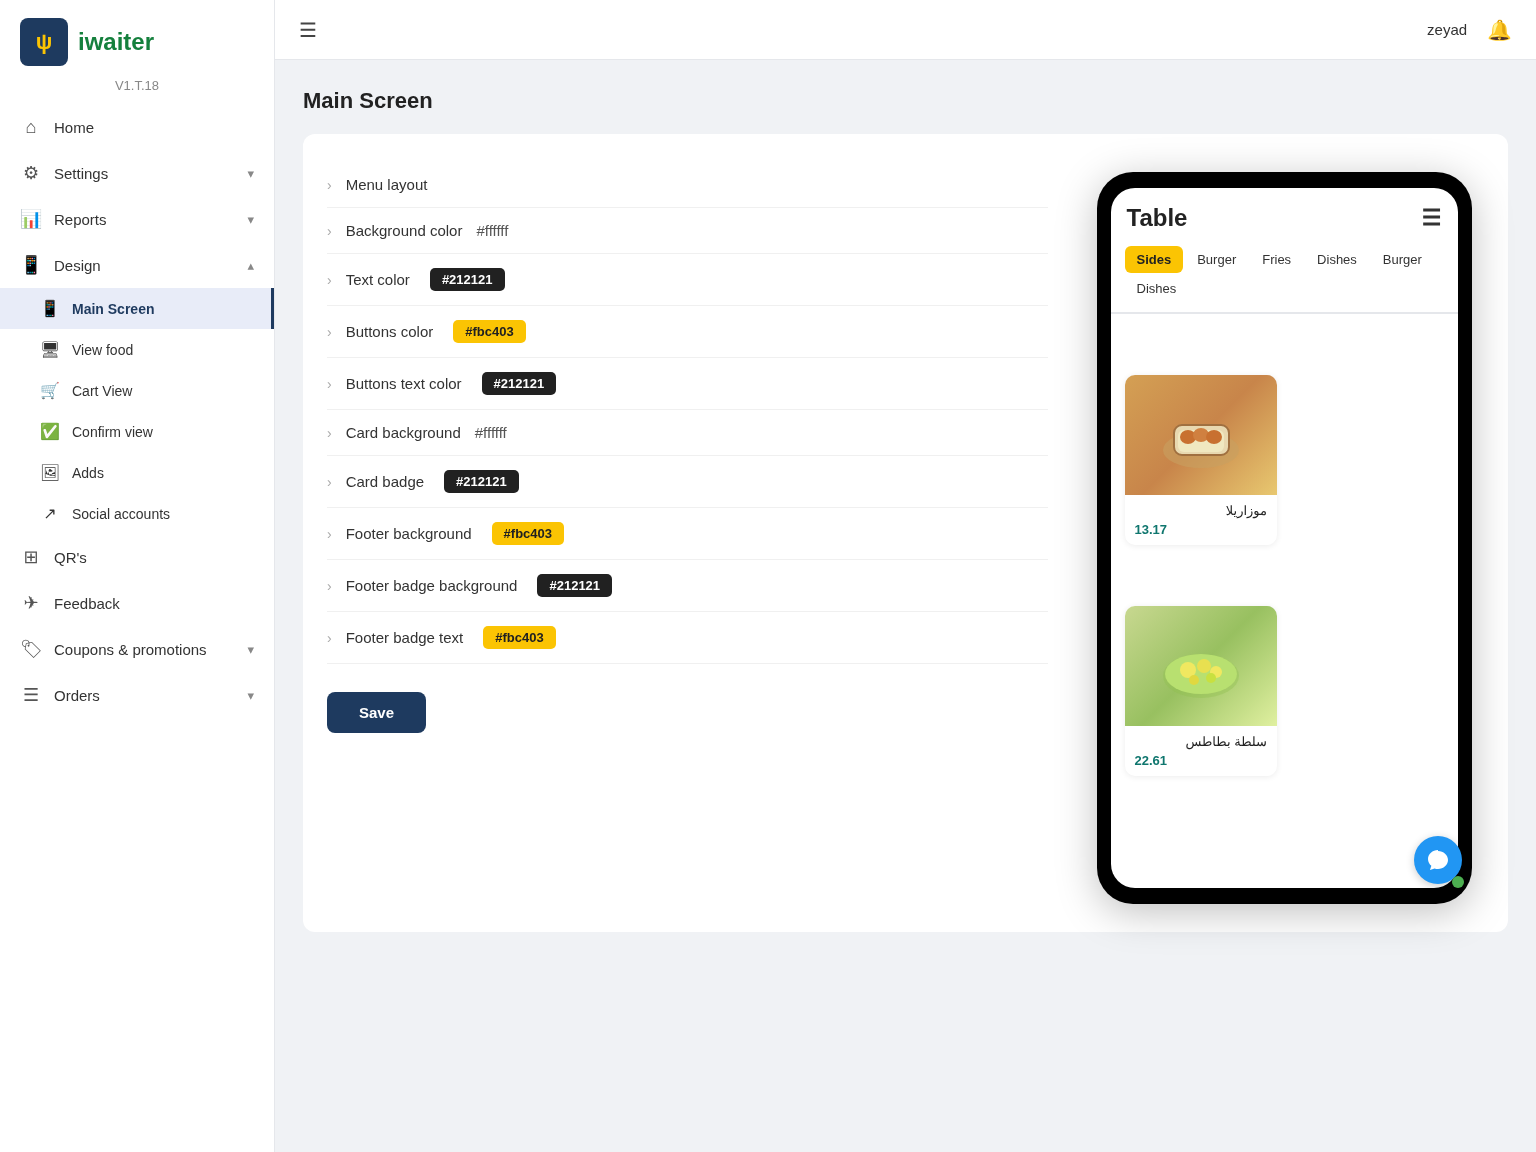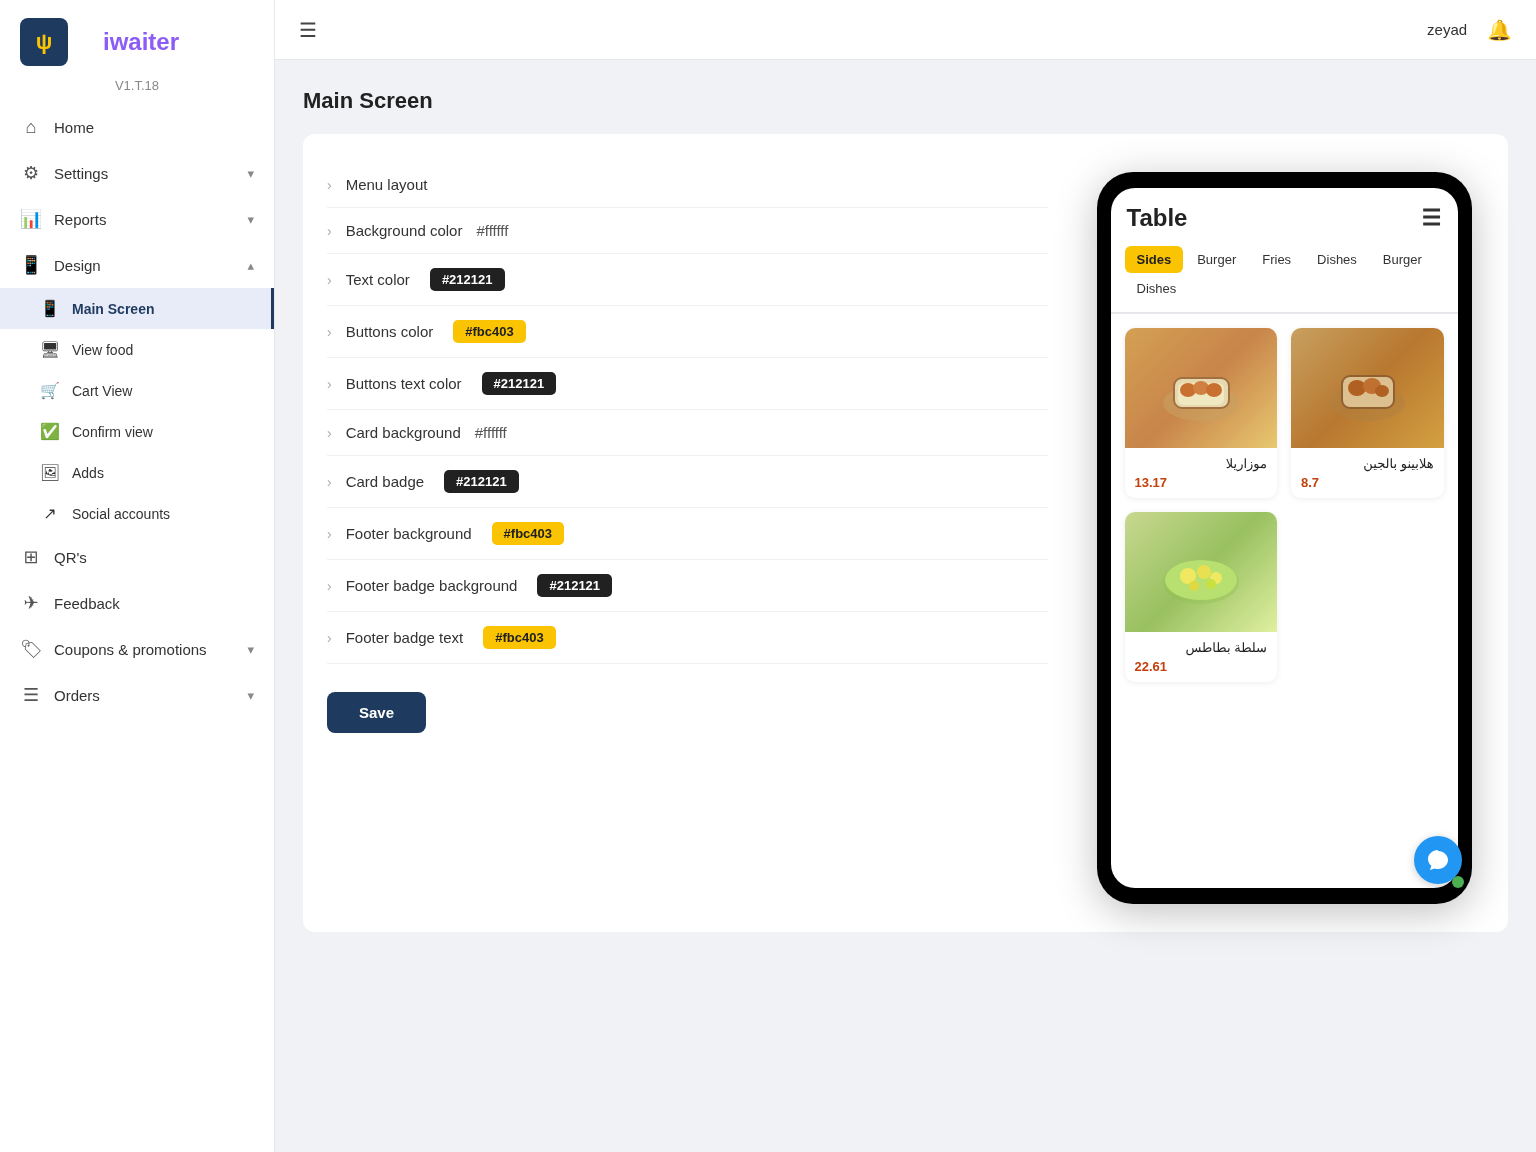--- a/index.html
+++ b/index.html
@@ -29,22 +29,21 @@
       display: flex;
       align-items: center;
       justify-content: center;
       color: #fbc403;
       font-size: 22px;
       font-weight: bold;
     }
     .logo-text {
       font-size: 24px;
       font-weight: 700;
-      color: #8b5cf6;
-      margin-left: 25px;
+      color: #15803d;
     }
     .version {
       text-align: center;
       color: #888;
       font-size: 13px;
       padding: 4px 0 12px;
     }
     .nav-item {
       display: flex;
       align-items: center;
@@ -219,20 +218,21 @@
       display: grid;
       grid-template-columns: 1fr 1fr;
       gap: 14px;
       padding: 14px;
     }
     .food-card {
       background: #fff;
       border-radius: 10px;
       overflow: hidden;
       box-shadow: 0 1px 6px rgba(0,0,0,0.08);
+      margin-top: 47px;
     }
     .food-card-img-placeholder {
       width: 100%;
       height: 120px;
       background: #e8c870;
       display: flex;
       align-items: center;
       justify-content: center;
       font-size: 32px;
     }
@@ -241,21 +241,21 @@
     }
     .food-card-name {
       font-size: 13px;
       color: #222;
       text-align: right;
       direction: rtl;
       margin-bottom: 4px;
     }
     .food-card-price {
       font-size: 13px;
-      color: #c2410c;
+      color: #0f766e;
       font-weight: 600;
     }
 
     
     .chat-bubble {
       position: absolute;
       bottom: 20px;
       right: 10px;
       width: 48px;
       height: 48px;
@@ -479,35 +479,20 @@
                     <ellipse cx="45" cy="40" rx="8" ry="7" fill="#d08040"></ellipse>
                     <ellipse cx="58" cy="42" rx="8" ry="7" fill="#c87030"></ellipse>
                   </svg>
                 </div>
                 <div class="food-card-body">
                   <div class="food-card-name">موزاريلا</div>
                   <div class="food-card-price">13.17</div>
                 </div>
               </div>
 
-              <div class="food-card">
-                <div class="food-card-img-placeholder food-img-2">
-                  <svg width="90" height="80" viewBox="0 0 90 80" xmlns="http://www.w3.org/2000/svg">
-                    <ellipse cx="45" cy="55" rx="38" ry="18" fill="#b08040" opacity="0.5"></ellipse>
-                    <rect x="20" y="28" width="52" height="32" rx="8" fill="#ddc090" stroke="#906030" stroke-width="2"></rect>
-                    <ellipse cx="35" cy="40" rx="9" ry="8" fill="#b06020"></ellipse>
-                    <ellipse cx="50" cy="38" rx="9" ry="8" fill="#c07030"></ellipse>
-                    <ellipse cx="60" cy="43" rx="7" ry="6" fill="#b06020"></ellipse>
-                  </svg>
-                </div>
-                <div class="food-card-body">
-                  <div class="food-card-name">هلابينو بالجين</div>
-                  <div class="food-card-price">8.7</div>
-                </div>
-              </div>
 
               <div class="food-card" style="grid-column: 1; grid-row: 2;">
                 <div class="food-card-img-placeholder food-img-3">
                   <svg width="90" height="80" viewBox="0 0 90 80" xmlns="http://www.w3.org/2000/svg">
                     <ellipse cx="45" cy="50" rx="38" ry="22" fill="#90c050" opacity="0.4"></ellipse>
                     <ellipse cx="45" cy="48" rx="36" ry="20" fill="#b8e070"></ellipse>
                     <circle cx="32" cy="44" r="8" fill="#f0e860"></circle>
                     <circle cx="48" cy="40" r="7" fill="#e8e050"></circle>
                     <circle cx="60" cy="46" r="6" fill="#f0e860"></circle>
                     <circle cx="38" cy="54" r="5" fill="#e0d840"></circle>

